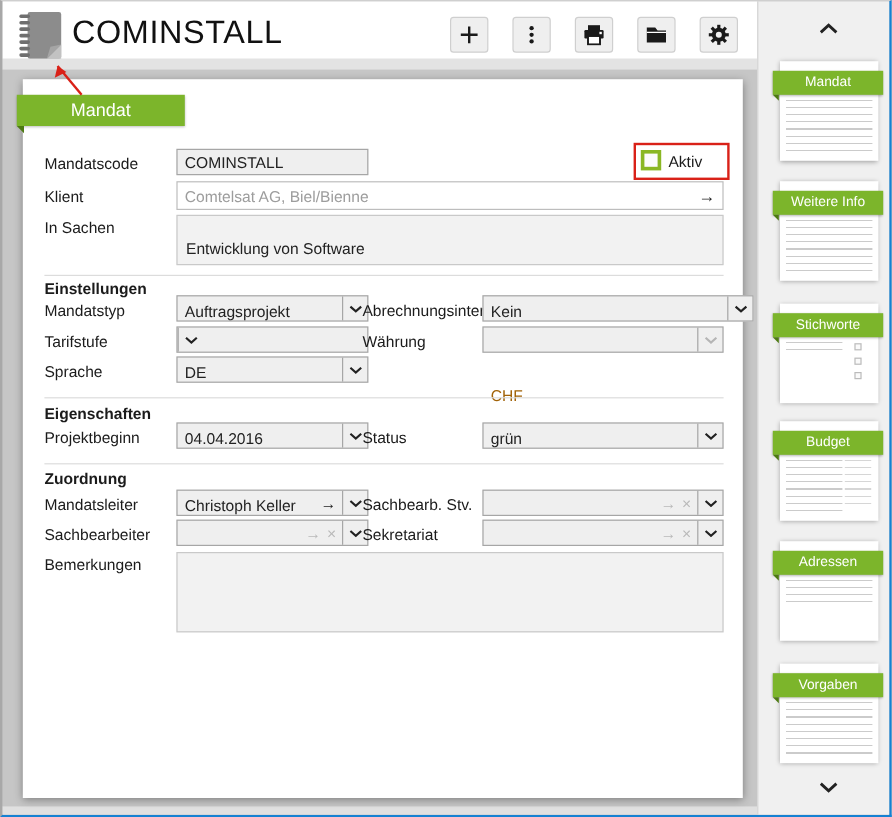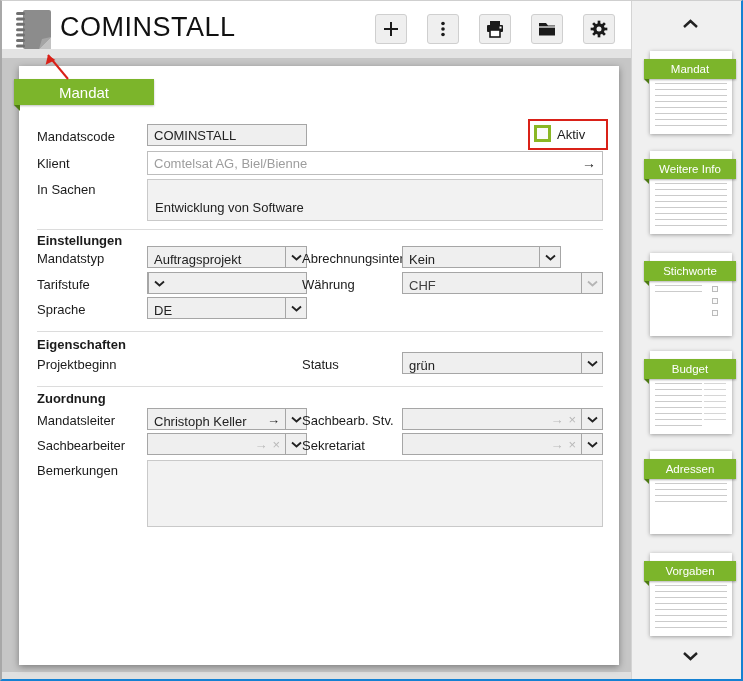--- a/index.html
+++ b/index.html
@@ -51,21 +51,21 @@
   .area { position:absolute; background:#f2f2f2; border:1px solid #c9c9c9; font-size:13px;
     padding:20px 7px; color:#222; }
 
   .combo { position:absolute; height:22px; background:#efefef; border:1px solid #a6a6a6;
     display:flex; align-items:stretch; cursor:pointer; }
   .combo .txt { flex:1; font-size:13px; display:flex; align-items:center; padding:12px 6px; color:#222; overflow:hidden; white-space:nowrap; }
   .combo .ops { display:flex; align-items:center; gap:5px; padding-right:5px; font-size:13px; }
   .combo .ops.dim { color:#b9b9b9; }
   .combo .ops.dark { color:#222; }
   .combo .chev { width:21px; border-left:1px solid #a6a6a6; display:flex; align-items:center; justify-content:center; }
-  .combo.disabled .txt { color:#404040; }
+  .combo.disabled .txt { color:#a16207;margin-top:44px; }
   .combo.disabled .chev svg polyline { stroke:#b5b5b5; }
 
   .checkbox { position:absolute; left:532px; top:124px; width:17px; height:17px;
     border:3px solid #8ab724; background:#fbfbfb; cursor:pointer; }
   .checkbox-label { position:absolute; left:555px; top:127px; font-size:13px; }
 
   
   .sidebar { position:absolute; left:629px; top:0; width:112px; height:679px;
     background:#f0f0f0; border-left:1px solid #d4d4d4; }
   .scroll-btn { position:absolute; left:48px; width:20px; height:14px; cursor:pointer;
@@ -182,21 +182,21 @@
     <div class="lbl" style="top:185px">Mandatstyp</div>
     <div class="combo" style="left:128px; top:180px; width:160px">
       <span class="txt">Auftragsprojekt</span>
       <span class="chev">
           <svg width="11" height="7" viewBox="0 0 11 7">
             <polyline points="1,1.5 5.5,5.5 10,1.5" fill="none" stroke="#222" stroke-width="1.8"></polyline>
           </svg>
         </span>
     </div>
     <div class="lbl-r" style="top:185px">Abrechnungsinter...</div>
-    <div class="combo" style="left:383px; top:180px; width:159px">
+    <div class="combo" style="left:383px; top:180px; width:226px">
       <span class="txt">Kein</span>
       <span class="chev">
           <svg width="11" height="7" viewBox="0 0 11 7">
             <polyline points="1,1.5 5.5,5.5 10,1.5" fill="none" stroke="#222" stroke-width="1.8"></polyline>
           </svg>
         </span>
     </div>
 
     <div class="lbl" style="top:211px">Tarifstufe</div>
     <div class="combo" style="left:128px; top:206px; width:160px">
@@ -223,20 +223,28 @@
           <svg width="11" height="7" viewBox="0 0 11 7">
             <polyline points="1,1.5 5.5,5.5 10,1.5" fill="none" stroke="#222" stroke-width="1.8"></polyline>
           </svg>
         </span>
     </div>
 
     <div class="sep" style="top:265px"></div>
     <div class="heading" style="top:271px">Eigenschaften</div>
 
     <div class="lbl" style="top:291px">Projektbeginn</div>
+    <div class="combo" style="left:128px; top:286px; width:160px">
+      <span class="txt">04.04.2016</span>
+      <span class="chev">
+          <svg width="11" height="7" viewBox="0 0 11 7">
+            <polyline points="1,1.5 5.5,5.5 10,1.5" fill="none" stroke="#222" stroke-width="1.8"></polyline>
+          </svg>
+        </span>
+    </div>
     <div class="lbl-r" style="top:291px">Status</div>
     <div class="combo" style="left:383px; top:286px; width:201px">
       <span class="txt">grün</span>
       <span class="chev">
           <svg width="11" height="7" viewBox="0 0 11 7">
             <polyline points="1,1.5 5.5,5.5 10,1.5" fill="none" stroke="#222" stroke-width="1.8"></polyline>
           </svg>
         </span>
     </div>
 

